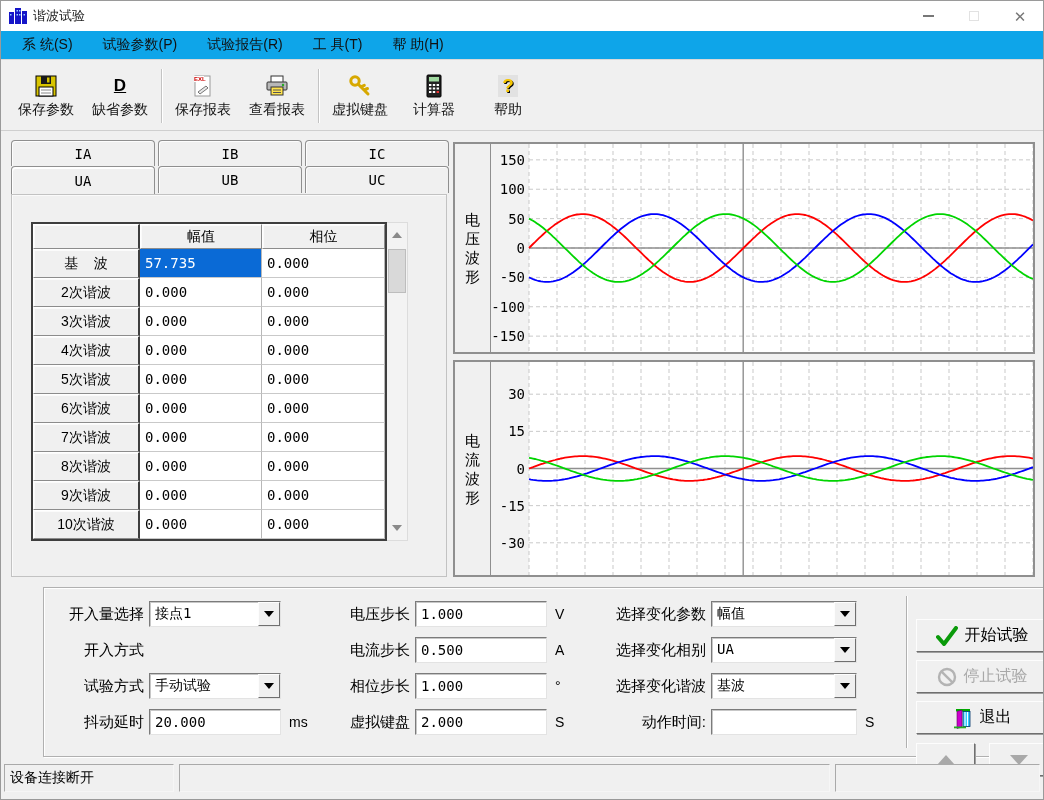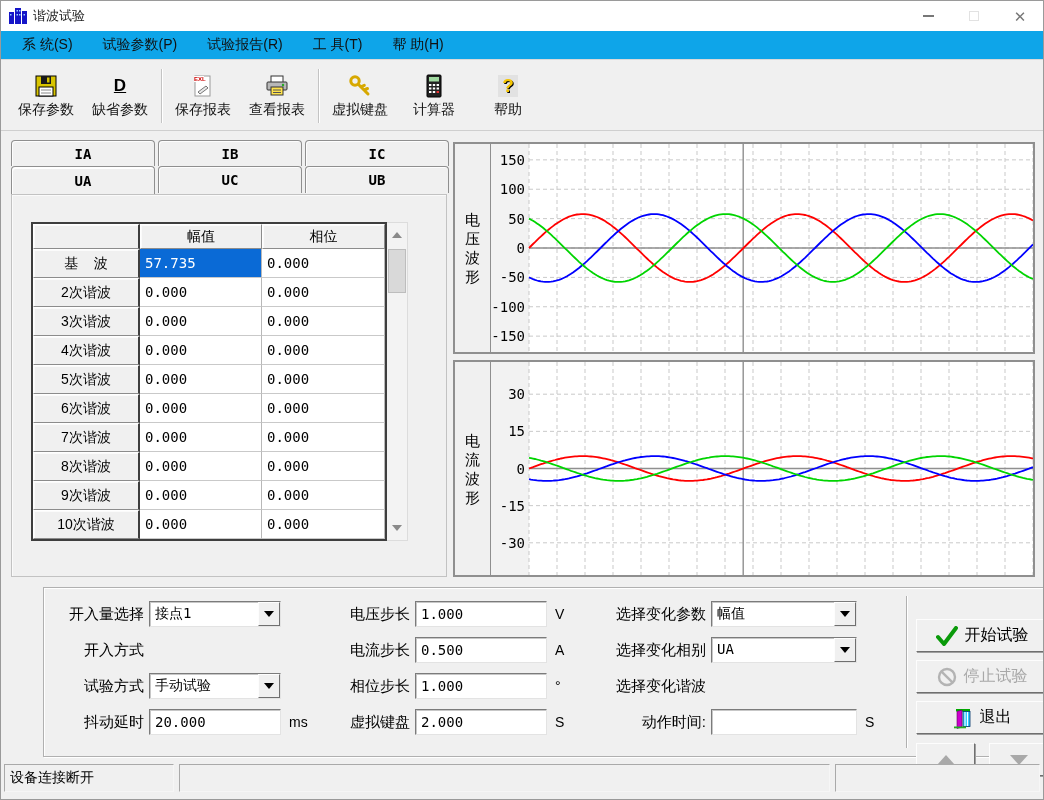--- a/index.html
+++ b/index.html
@@ -25,21 +25,21 @@
   .tool { width:74px; height:58px; display:flex; flex-direction:column; align-items:center; justify-content:center; }
   .tool-icon { width:26px; height:26px; display:flex; align-items:center; justify-content:center; }
   .tool-label { font-size:14px; color:#111; margin-top:2px; white-space:nowrap; }
   .tool-sep { width:1px; height:54px; background:#c4c4c4; margin:0 4px; box-shadow:1px 0 0 #fff; }
   .dicon { font-weight:bold; font-size:17px; text-decoration:underline; color:#000; }
   .qicon { font-weight:bold; font-size:19px; color:#f4c400; text-shadow:1px 1px 0 #000; background:#e2e2e2; padding:0 4px; }
 
   
   .tabstrip { position:absolute; left:10px; top:139px; width:438px; }
   .tabrow { display:flex; gap:3px; }
-  .tab { flex:1; height:26px; background:#f0f0f0; border:1px solid #8f8f8f; border-bottom:none; border-radius:4px 4px 0 0; box-shadow:inset 1px 1px 0 #fdfdfd; font-size:14px; display:flex; align-items:center; justify-content:center; font-family:"DejaVu Sans Mono",monospace;font-weight:bold; }
+  .tab { flex:1; height:26px; background:#f0f0f0; border:1px solid #8f8f8f; border-bottom:none; border-radius:4px 4px 0 0; box-shadow:inset 1px 1px 0 #fdfdfd; font-size:14px; display:flex; align-items:center; justify-content:center; font-family:"DejaVu Sans Mono",monospace; }
   .tabrow2 .tab { height:27px; }
   .tab.active { position:relative; z-index:3; height:28px; margin-bottom:-1px; box-shadow:inset 1px 2px 0 #fff; }
   .tabpage { position:absolute; left:10px; top:193px; width:436px; height:383px; background:#f0f0f0; border:1px solid #c2c2c2; box-shadow:inset 1px 1px 0 #fafafa; }
 
   .table-flex { position:absolute; left:19px; top:27px; display:flex; }
   .hgrid { display:grid; grid-template-columns:107px 122px 123px; border:2px solid #3e3e3e; background:#fff; }
   .hcell { height:29px; font-size:14px; display:flex; align-items:center; }
   .hcell.head { height:25px; justify-content:center; }
   .cell-hdr { background:#f0f0f0; border:1px solid; border-color:#fff #8c8c8c #8c8c8c #fff; box-shadow:inset 1px 1px 0 #fbfbfb; justify-content:center; white-space:pre; }
   .cell-name { border-right-width:2px; border-right-color:#3e3e3e; }
@@ -215,22 +215,22 @@
     </div>
 
   <div class="tabstrip">
     <div class="tabrow tabrow1">
         <div class="tab">IA</div>
         <div class="tab">IB</div>
         <div class="tab">IC</div>
       </div>
     <div class="tabrow tabrow2">
         <div class="tab active">UA</div>
+        <div class="tab">UB</div>
         <div class="tab">UC</div>
-        <div class="tab">UB</div>
       </div>
   </div>
 
   <div class="tabpage">
     <div class="table-flex">
       <div class="hgrid">
           <div class="hcell head cell-hdr cell-name"></div>
           <div class="hcell head cell-hdr">幅值</div>
           <div class="hcell head cell-hdr">相位</div>
           <div class="hcell cell-hdr cell-name">基    波</div>
@@ -438,20 +438,26 @@
           <span class="ctl-label">选择变化相别</span>
           <div class="combo ctl-ctrl">
             <span class="combo-val">UA</span>
             <div class="combo-btn">
               <span class="combo-arrow"></span>
             </div>
           </div>
         </div>
         <div class="ctl-row">
           <span class="ctl-label">选择变化谐波</span>
+          <div class="combo ctl-ctrl">
+            <span class="combo-val">基波</span>
+            <div class="combo-btn">
+              <span class="combo-arrow"></span>
+            </div>
+          </div>
         </div>
         <div class="ctl-row">
           <span class="ctl-label">动作时间:</span>
           <input class="txt ctl-ctrl" style="">
           <span class="unit">S</span>
         </div>
       </div>
     <div class="gsep"></div>
     <div class="btn-col">
       <div id="abtns">

